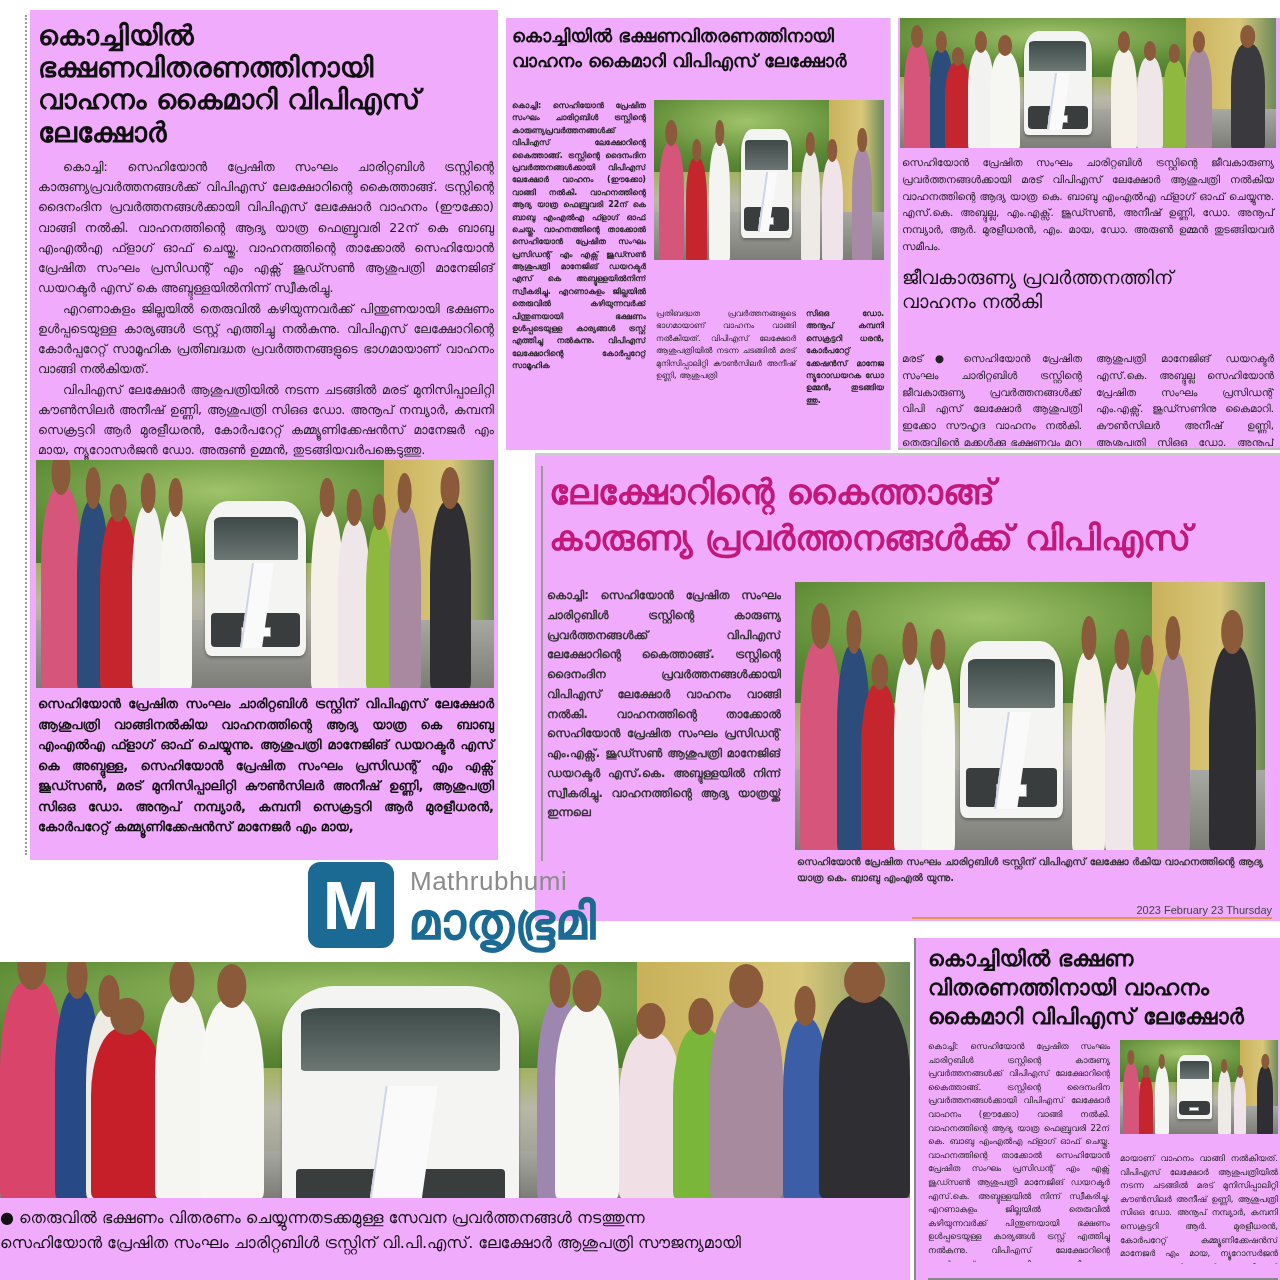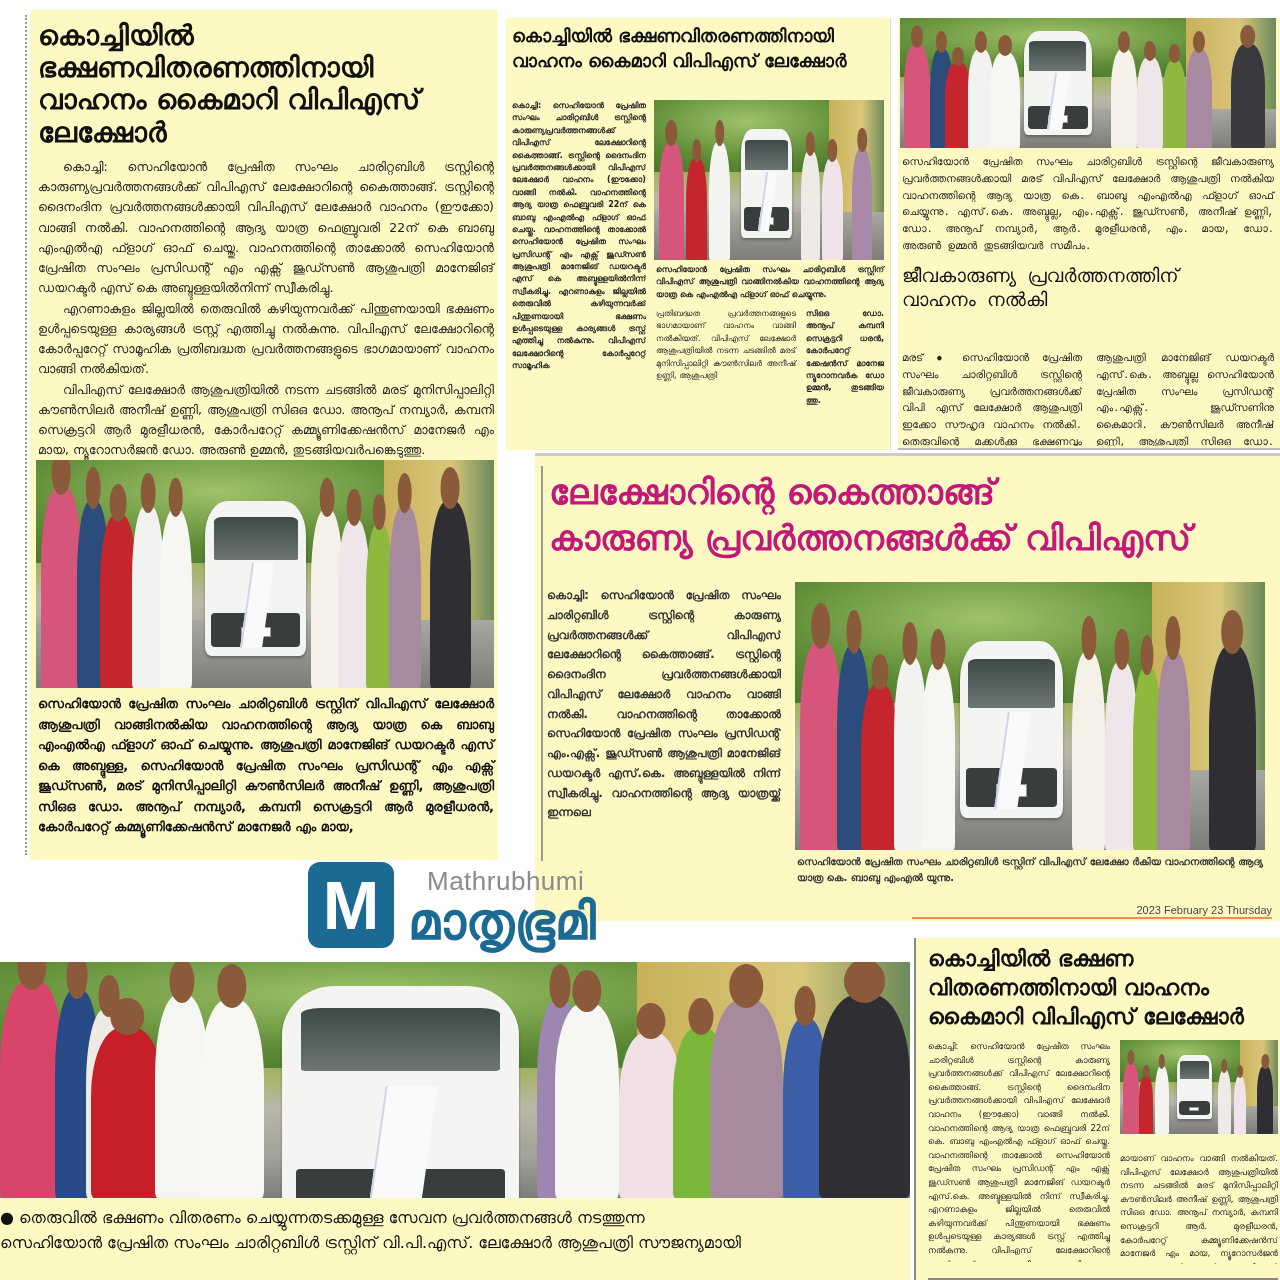--- a/index.html
+++ b/index.html
@@ -1,19 +1,19 @@
 <!DOCTYPE html>
 <html><head>
 <meta charset="utf-8">
 <style>
   * { box-sizing: border-box; margin: 0; padding: 0; }
   html, body { width: 1280px; height: 1280px; background: #ffffff; overflow: hidden; }
   body { position: relative; font-family: "DejaVu Sans", sans-serif; color: #1a1a1a; }
 
-  .clip { position: absolute; background: #fef9c3; overflow: hidden; }
+  .clip { position: absolute; background: #f0abfc; overflow: hidden; }
   .headline { font-weight: bold; color: #111; line-height: 1.15; }
   .body-text { font-size: 12.5px; line-height: 1.62; text-align: justify; color: #222; }
   .body-text p { text-indent: 2em; }
   .small-text { font-size: 8px; line-height: 1.55; color: #222; text-align: justify; }
   .caption-bold { font-weight: bold; color: #111; }
 
   
   .photo { position: absolute; overflow: hidden; background: linear-gradient(180deg, #5f8a3a 0%, #7aa24a 30%, #a7b46a 48%, #b9b8a8 62%, #8c8c88 100%); }
   .photo .sky { position: absolute; left: 0; right: 0; top: 0; height: 45%; background: radial-gradient(ellipse at 40% 30%, #9fc36a 0%, #5d8a35 55%, #3f6e2a 100%); }
   .photo .building { position: absolute; right: 0; top: 0; width: 24%; height: 70%; background: linear-gradient(90deg, #c9b15a, #d9c77a 60%, #6b8a5a); }
@@ -22,21 +22,21 @@
   .photo .van .windshield { position: absolute; left: 8%; right: 8%; top: 10%; height: 28%; background: linear-gradient(180deg, #3e4a48, #6c7774); border-radius: 10% 10% 3% 3%; }
   .photo .van .grill { position: absolute; left: 6%; right: 6%; bottom: 6%; height: 22%; background: #3a3d3e; border-radius: 4px; }
   .photo .van .plate { position: absolute; left: 35%; width: 30%; bottom: 12%; height: 7%; background: #fff; border: 1px solid #999; }
   .photo .van .ribbon { position: absolute; left: 40%; top: 40%; width: 22%; height: 55%; background: #fafafa; border-left: 2px solid #cfd4e8; transform: skewX(-8deg); }
   .person { position: absolute; bottom: 0; border-radius: 40% 40% 4% 4%; }
   .person::before { content: ""; position: absolute; left: 50%; transform: translateX(-50%); top: -18%; width: 46%; height: 22%; border-radius: 50%; background: #8a5a3a; }
 
   
   .logo-box { position: absolute; left: 308px; top: 862px; width: 86px; height: 86px; background: #1b6a93; border-radius: 12px; }
   .logo-m { position: absolute; left: 0; right: 0; top: 4px; text-align: center; color: #fff; font-family: "Liberation Sans", sans-serif; font-weight: bold; font-size: 68px; line-height: 78px; }
-  .logo-en { position: absolute; left: 410px; top: 866px; font-family: "Liberation Sans", sans-serif; font-size: 26px; color: #8b8b8b; letter-spacing: .5px; margin-left: 17px; }
+  .logo-en { position: absolute; left: 410px; top: 866px; font-family: "Liberation Sans", sans-serif; font-size: 26px; color: #8b8b8b; letter-spacing: .5px; }
   .logo-ml { position: absolute; left: 408px; top: 896px; font-size: 51px; font-weight: bold; color: #1b6a93; line-height: 1; }
 
   .dotted-left { position: absolute; left: 25px; top: 15px; width: 0; height: 840px; border-left: 2px dotted #999; }
 </style>
 </head>
 <body>
 
 <div class="dotted-left"></div>
 <div class="clip" style="left:30px; top:10px; width:468px; height:850px;">
   <div class="headline" style="font-size:28px; padding:10px 4px 0 8px;">
@@ -88,26 +88,25 @@
     <div class="van" style="left:38%;">
         <div class="windshield"></div>
         <div class="grill"></div>
         <div class="plate"></div>
         <div class="ribbon"></div>
       </div>
     <div class="person" style="left:64%; width:8%; height:68%; background:#eeeae6;"></div>
     <div class="person" style="left:73%; width:9%; height:64%; background:#f0e4ea;"></div>
     <div class="person" style="left:86%; width:9%; height:70%; background:#a889a8;"></div>
   </div>
-  <div class="small-text" style="position:absolute; left:150px; top:246px; width:228px; font-weight:bold;">സെഹിയോൻ പ്രേഷിത സംഘം ചാരിറ്റബിൾ ട്രസ്റ്റിന് വിപിഎസ് ആശുപത്രി വാങ്ങിനൽകിയ വാഹനത്തിന്റെ ആദ്യ യാത്ര കെ എംഎൽഎ ഫ്ളാഗ് ഓഫ് ചെയ്യുന്നു.</div>
   <div class="small-text" style="position:absolute; left:150px; top:290px; width:140px; font-weight:normal;">പ്രതിബദ്ധത പ്രവർത്തനങ്ങളുടെ ഭാഗമായാണ് വാഹനം വാങ്ങി നൽകിയത്. വിപിഎസ് ലേക്ഷോർ ആശുപത്രിയിൽ നടന്ന ചടങ്ങിൽ മരട് മുനിസിപ്പാലിറ്റി കൗൺസിലർ അനീഷ് ഉണ്ണി, ആശുപത്രി</div>
-  <div class="small-text" style="position:absolute; left:300px; top:290px; width:78px; font-weight:bold;">സിഒഒ ഡോ. അനൂപ് കമ്പനി സെക്രട്ടറി ധരൻ, കോർപറേറ്റ് ക്കേഷൻസ് മാനേജ ന്യൂറോനവർക ഡോ ഉമ്മൻ, തുടങ്ങിയ ത്തു.</div>
-</div>
-
-<div class="clip" style="left:898px; top:18px; width:382px; height:432px;font-family:Liberation Mono, monospace;">
+  <div class="small-text" style="position:absolute; left:300px; top:290px; width:78px; font-weight:bold;">സിഒഒ ഡോ. അനൂപ് കമ്പനി സെക്രട്ടറി ധരൻ, കോർപറേറ്റ് ക്കേഷൻസ് മാനേജ ന്യൂറോഡയറക ഡോ ഉമ്മൻ, തുടങ്ങിയ ത്തു.</div>
+</div>
+
+<div class="clip" style="left:898px; top:18px; width:382px; height:432px;">
   <div class="photo" style="left:2px; top:0; width:376px; height:130px;">
     <div class="sky"></div>
       <div class="building"></div>
       <div class="road"></div>
     <div class="person" style="left:1%; width:7%; height:80%; background:#d5567a;"></div>
     <div class="person" style="left:8%; width:6%; height:76%; background:#2c4c7c;"></div>
     <div class="person" style="left:12%; width:7%; height:66%; background:#c5262e;"></div>
     <div class="person" style="left:18%; width:7%; height:76%; background:#f2f2f0;"></div>
     <div class="person" style="left:24%; width:8%; height:74%; background:#f6f6f2;"></div>
     <div class="van" style="left:33%; top:10%; height:80%; width:18%;">

